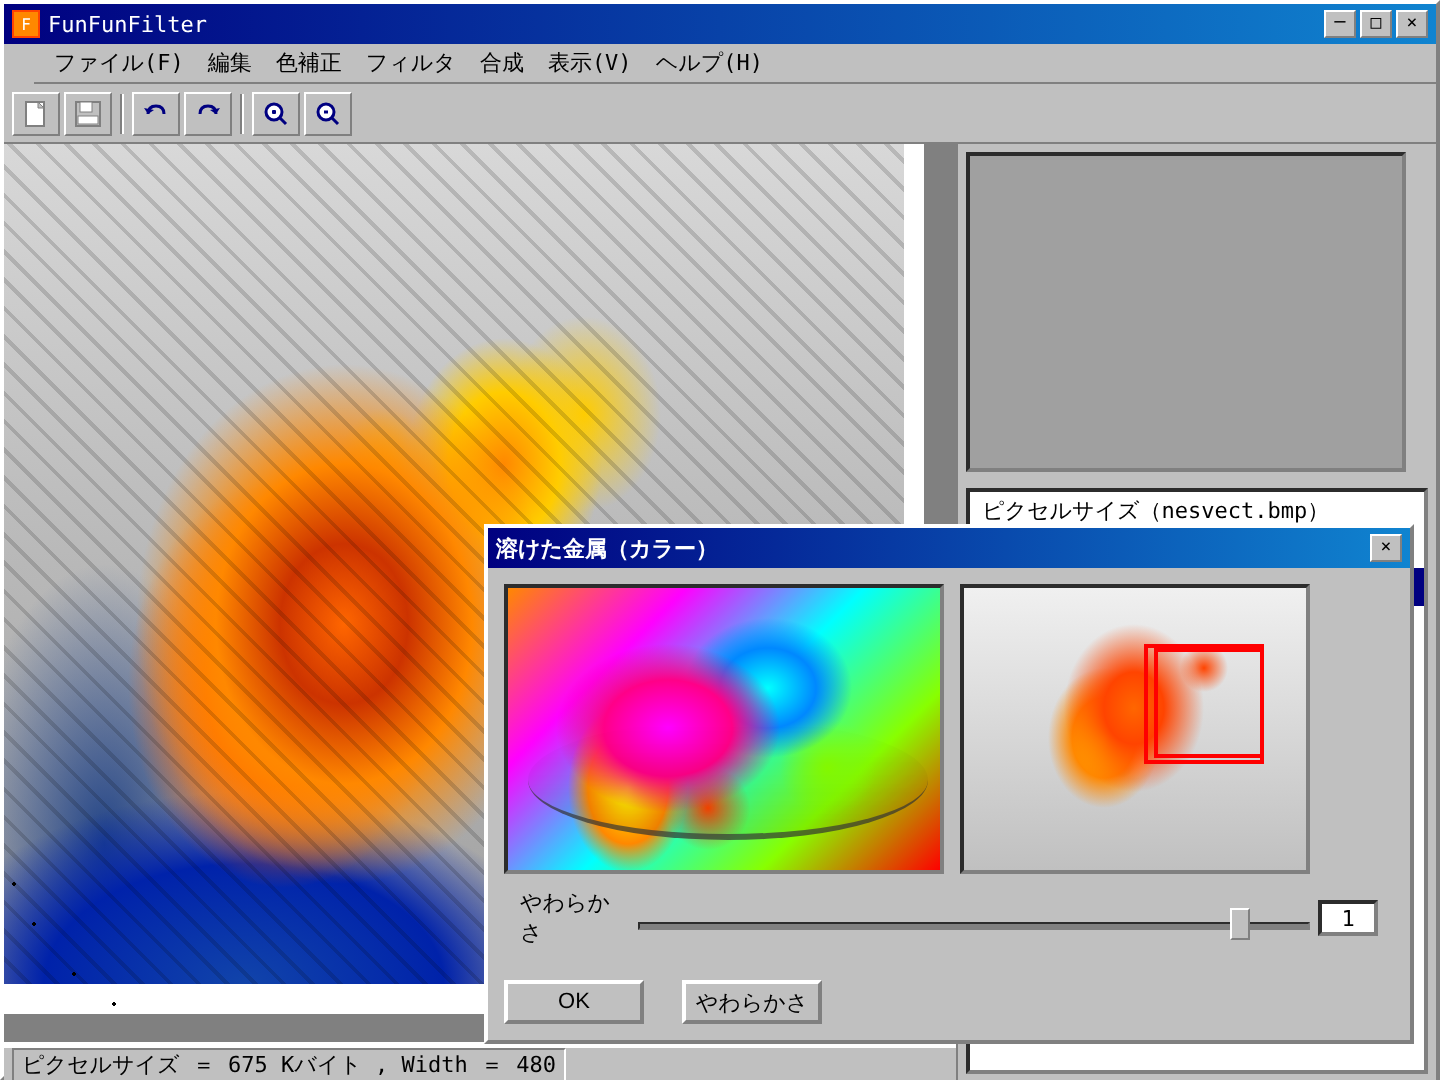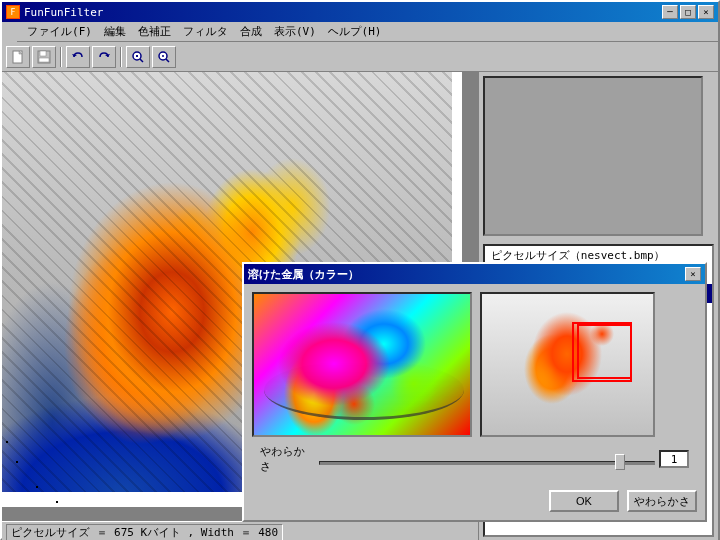--- a/index.html
+++ b/index.html
@@ -129,23 +129,23 @@
       flex: 1;
       background: #808080;
       overflow: hidden;
       position: relative;
     }
 
     
     .status-bar {
       height: 20px;
       background: #c0c0c0;
-      border-top: 1px solid #ffffff;
-      display: flex;
-      align-items: flex-end;
+      border-top: 3px solid #ffffff;
+      display: flex;
+      align-items: flex-start;
       padding: 0 4px;
       position: absolute;
       bottom: 0;
       left: 0;
       right: 0;
     }
     .status-text {
       font-size: 11px;
       border: 1px solid #808080;
       border-right-color: #ffffff;
@@ -323,22 +323,22 @@
       text-align: center;
       font-size: 11px;
       display: flex;
       align-items: center;
       justify-content: center;
     }
 
     
     .dialog-buttons {
       display: flex;
-      justify-content: flex-end;
-      gap: 8px;
+      justify-content: flex-start;
+      gap: 19px;
       margin-top: 16px;
     }
     .dialog-btn {
       width: 70px;
       height: 22px;
       background: #c0c0c0;
       border: 2px solid #ffffff;
       border-right-color: #808080;
       border-bottom-color: #808080;
       font-size: 11px;

